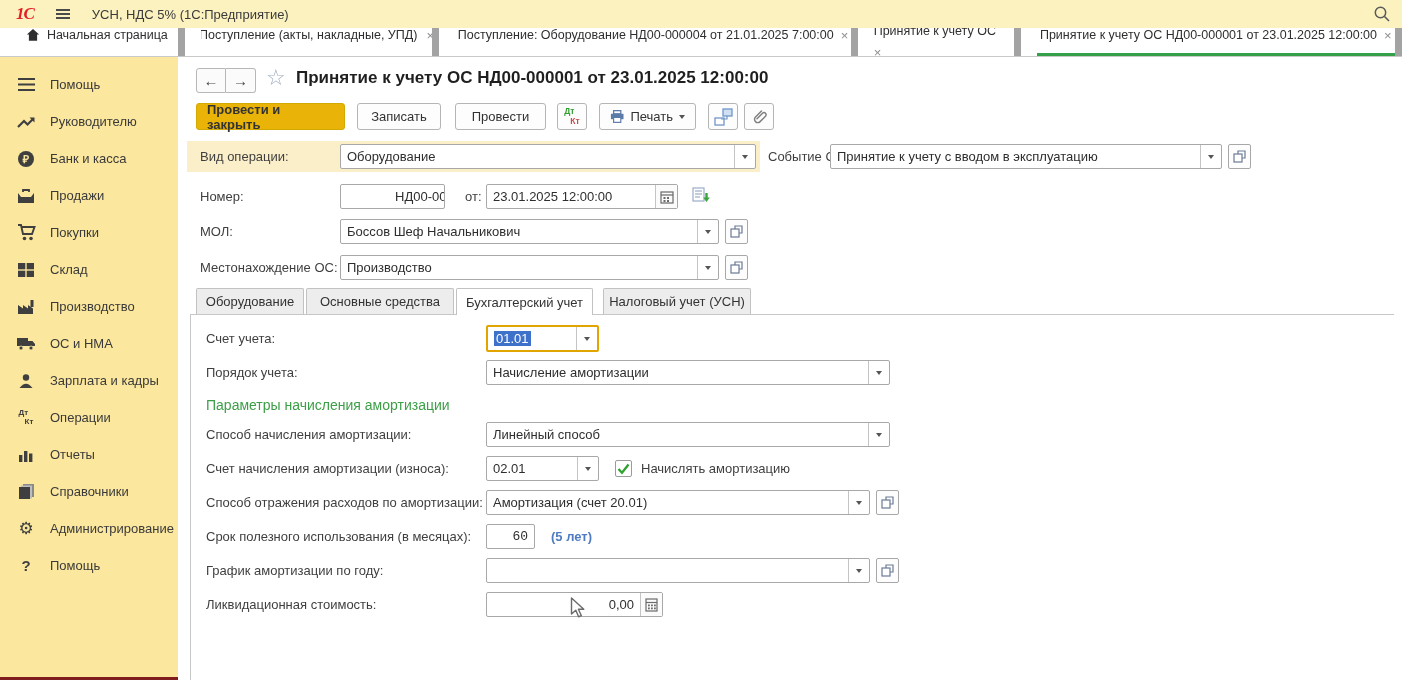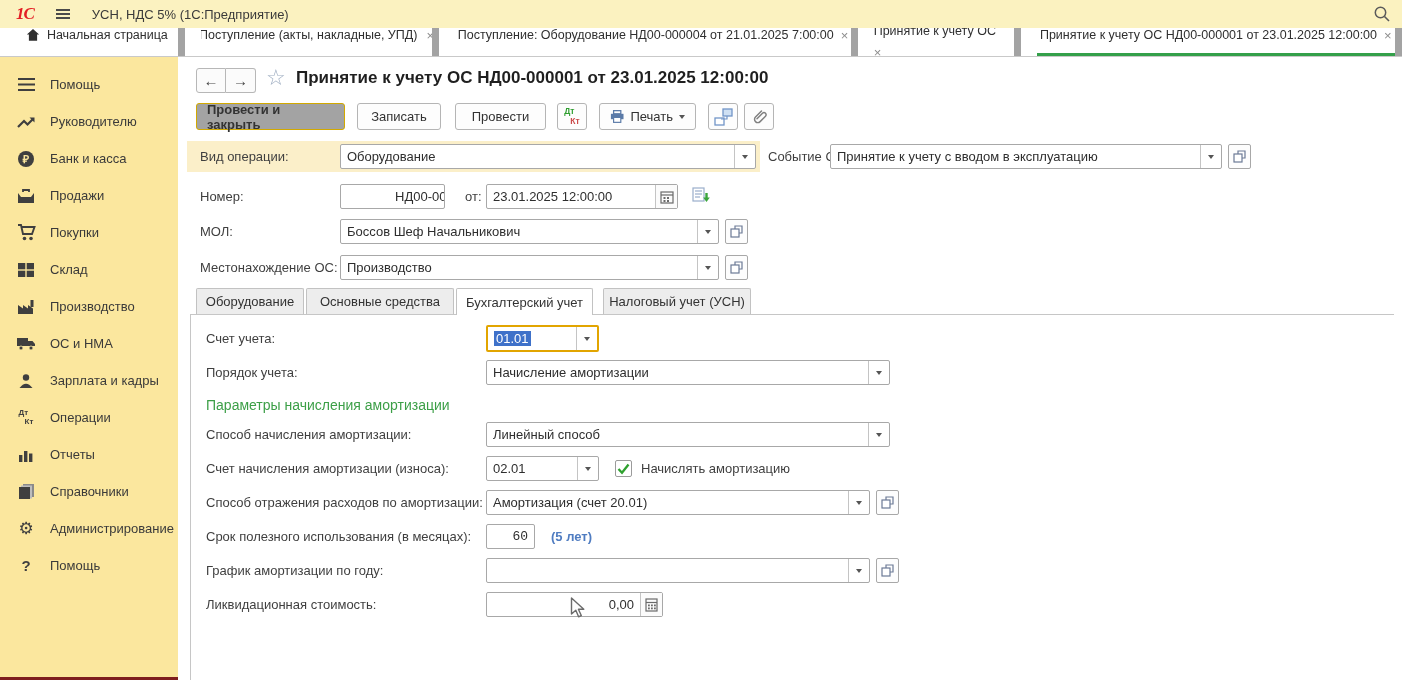--- a/index.html
+++ b/index.html
@@ -36,21 +36,21 @@
   .content { position:absolute; left:178px; top:57px; width:1224px; height:623px; background:#fff; }
 
   .navgrp { position:absolute; left:18px; top:11px; display:flex; }
   .navbtn { width:30px; height:25px; border:1px solid #B7B7B7; background:#FBFBFB; display:flex; align-items:center; justify-content:center; font-size:15px; color:#444; cursor:pointer; }
   .navbtn.back { border-radius:3px 0 0 3px; }
   .navbtn.fwd  { border-radius:0 3px 3px 0; border-left:none; }
   .star { position:absolute; left:88px; top:8px; font-size:22px; color:#9FAEC2; cursor:pointer; }
   .doctitle { position:absolute; left:118px; top:11px; font-size:17px; font-weight:700; color:#1F1F1F; white-space:nowrap; }
 
   .btn { position:absolute; top:46px; height:27px; border:1px solid #B5B5B5; border-radius:3px; background:#FDFDFD; font-size:13px; color:#333; display:flex; align-items:center; justify-content:center; padding:0 10px; cursor:pointer; }
-  .btn-main  { left:18px;  width:149px; background:#a3a3a3; border-color:#D2A900; font-weight:700; }
+  .btn-main  { left:18px;  width:149px; background:#eab308; border-color:#D2A900; font-weight:700; }
   .btn-save  { left:179px; width:84px; }
   .btn-post  { left:277px; width:91px; }
   .btn-dtkt  { left:379px; width:30px; padding:0; }
   .btn-print { left:421px; width:97px; gap:6px; }
   .btn-struct{ left:530px; width:30px; padding:0; }
   .btn-clip  { left:566px; width:30px; padding:0; }
   .dtkt { font-size:8.5px; font-weight:700; line-height:1.15; text-align:left; }
   .dtkt .dt { color:#2E9E2E; display:block; }
   .dtkt .kt { color:#CC4B4B; display:block; margin-left:6px; }
   .caret { width:0; height:0; border-left:3.5px solid transparent; border-right:3.5px solid transparent; border-top:4px solid #555; }

